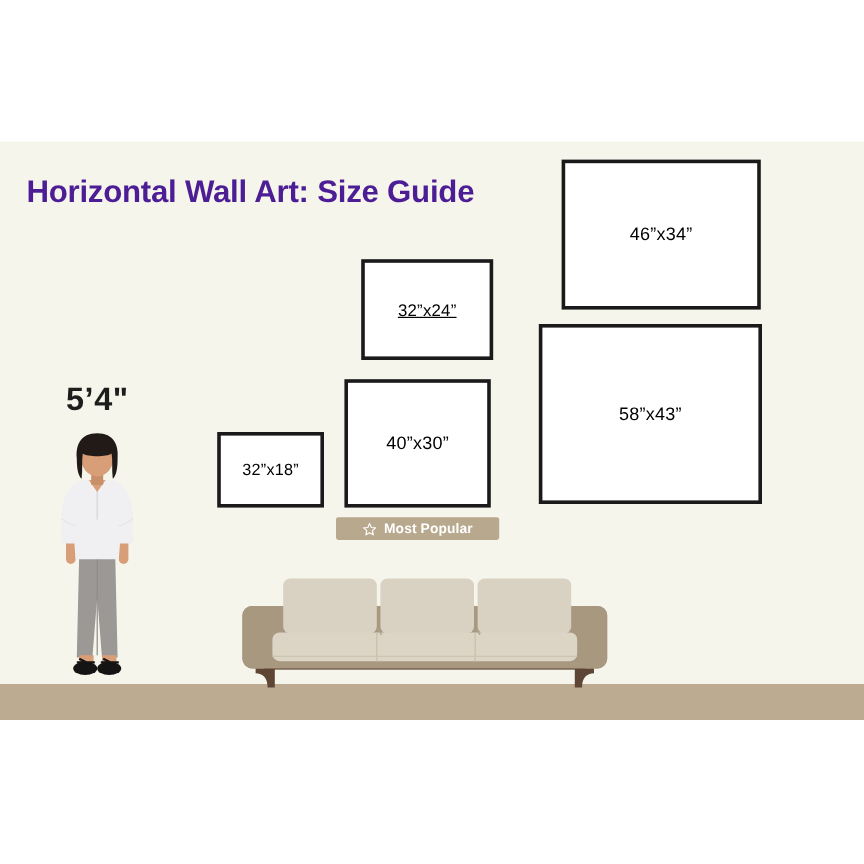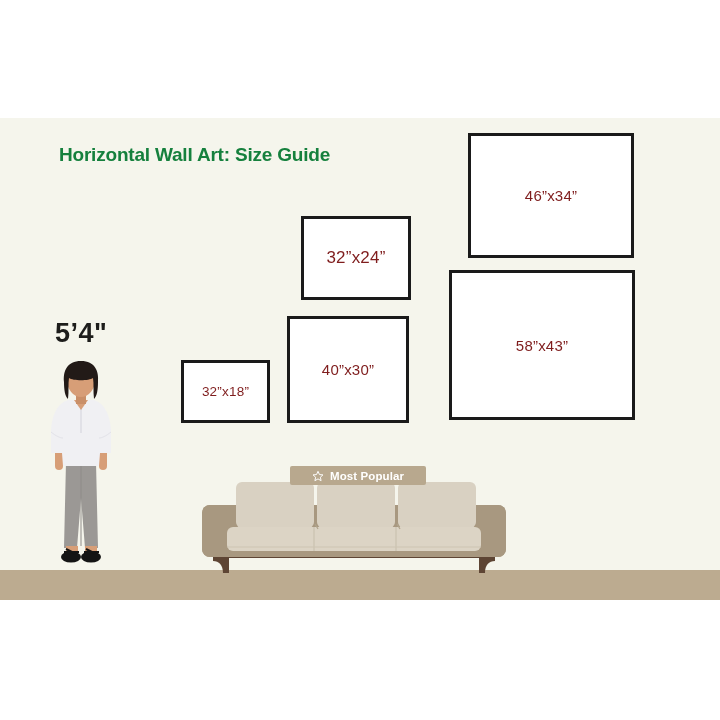--- a/index.html
+++ b/index.html
@@ -30,26 +30,25 @@
     top: 452px;
     width: 720px;
     height: 30px;
     background: #BCAB90;
   }
 
   #page-title {
     position: absolute;
     left: 22px;
     top: 26px;
-    font-size: 19px;
+    font-size: 26px;
     font-weight: 700;
-    color: #15803d;
+    color: #4c1d95;
     letter-spacing: -0.2px;
     white-space: nowrap;
-    margin-left: 37px;
   }
 
   #height-label {
     position: absolute;
     left: 55px;
     top: 200px;
     font-size: 27px;
     font-weight: 700;
     color: #1d1d1b;
     letter-spacing: 0.5px;
@@ -61,49 +60,48 @@
     background: #ffffff;
     border: 3.5px solid #1a1a1a;
     box-sizing: border-box;
     display: flex;
     align-items: center;
     justify-content: center;
   }
   .frame-label {
     font-size: 15px;
     font-weight: 500;
-    color: #7f1d1d;
+    color: #000000;
     letter-spacing: 0.2px;
     white-space: nowrap;
   }
   .frame.f24 { left: 181px;  top: 242px; width: 89px;  height: 63px;  }
   .frame.f24 .frame-label { font-size: 13.5px; }
   .frame.f32 { left: 301px;  top: 98px;  width: 110px; height: 84px;  }
-  .frame.f32 .frame-label { font-size: 17px; }
+  .frame.f32 .frame-label { font-size: 14px; text-decoration: underline; }
   .frame.f40 { left: 287px;  top: 198px; width: 122px; height: 225px; height: 226px; }
   .frame.f46 { left: 468px;  top: 15px;  width: 166px; height: 125px; }
   .frame.f58 { left: 449px;  top: 152px; width: 186px; height: 150px; }
   .frame.f40 { height: 226px; }
   
   .frame.f40 { top: 198px; height: 107px; }
 
   
   #badge {
     position: absolute;
-    left: 290px;
+    left: 280px;
     top: 313px;
     width: 136px;
     height: 19px;
     background: #B8A88E;
     border-radius: 2px;
     display: flex;
     align-items: center;
     justify-content: center;
     gap: 6px;
-    margin-top: 35px;
   }
   #badge .badge-text {
     font-size: 11.5px;
     font-weight: 700;
     color: #ffffff;
     letter-spacing: 0.1px;
   }
   #badge svg { display: block; }
 
   

